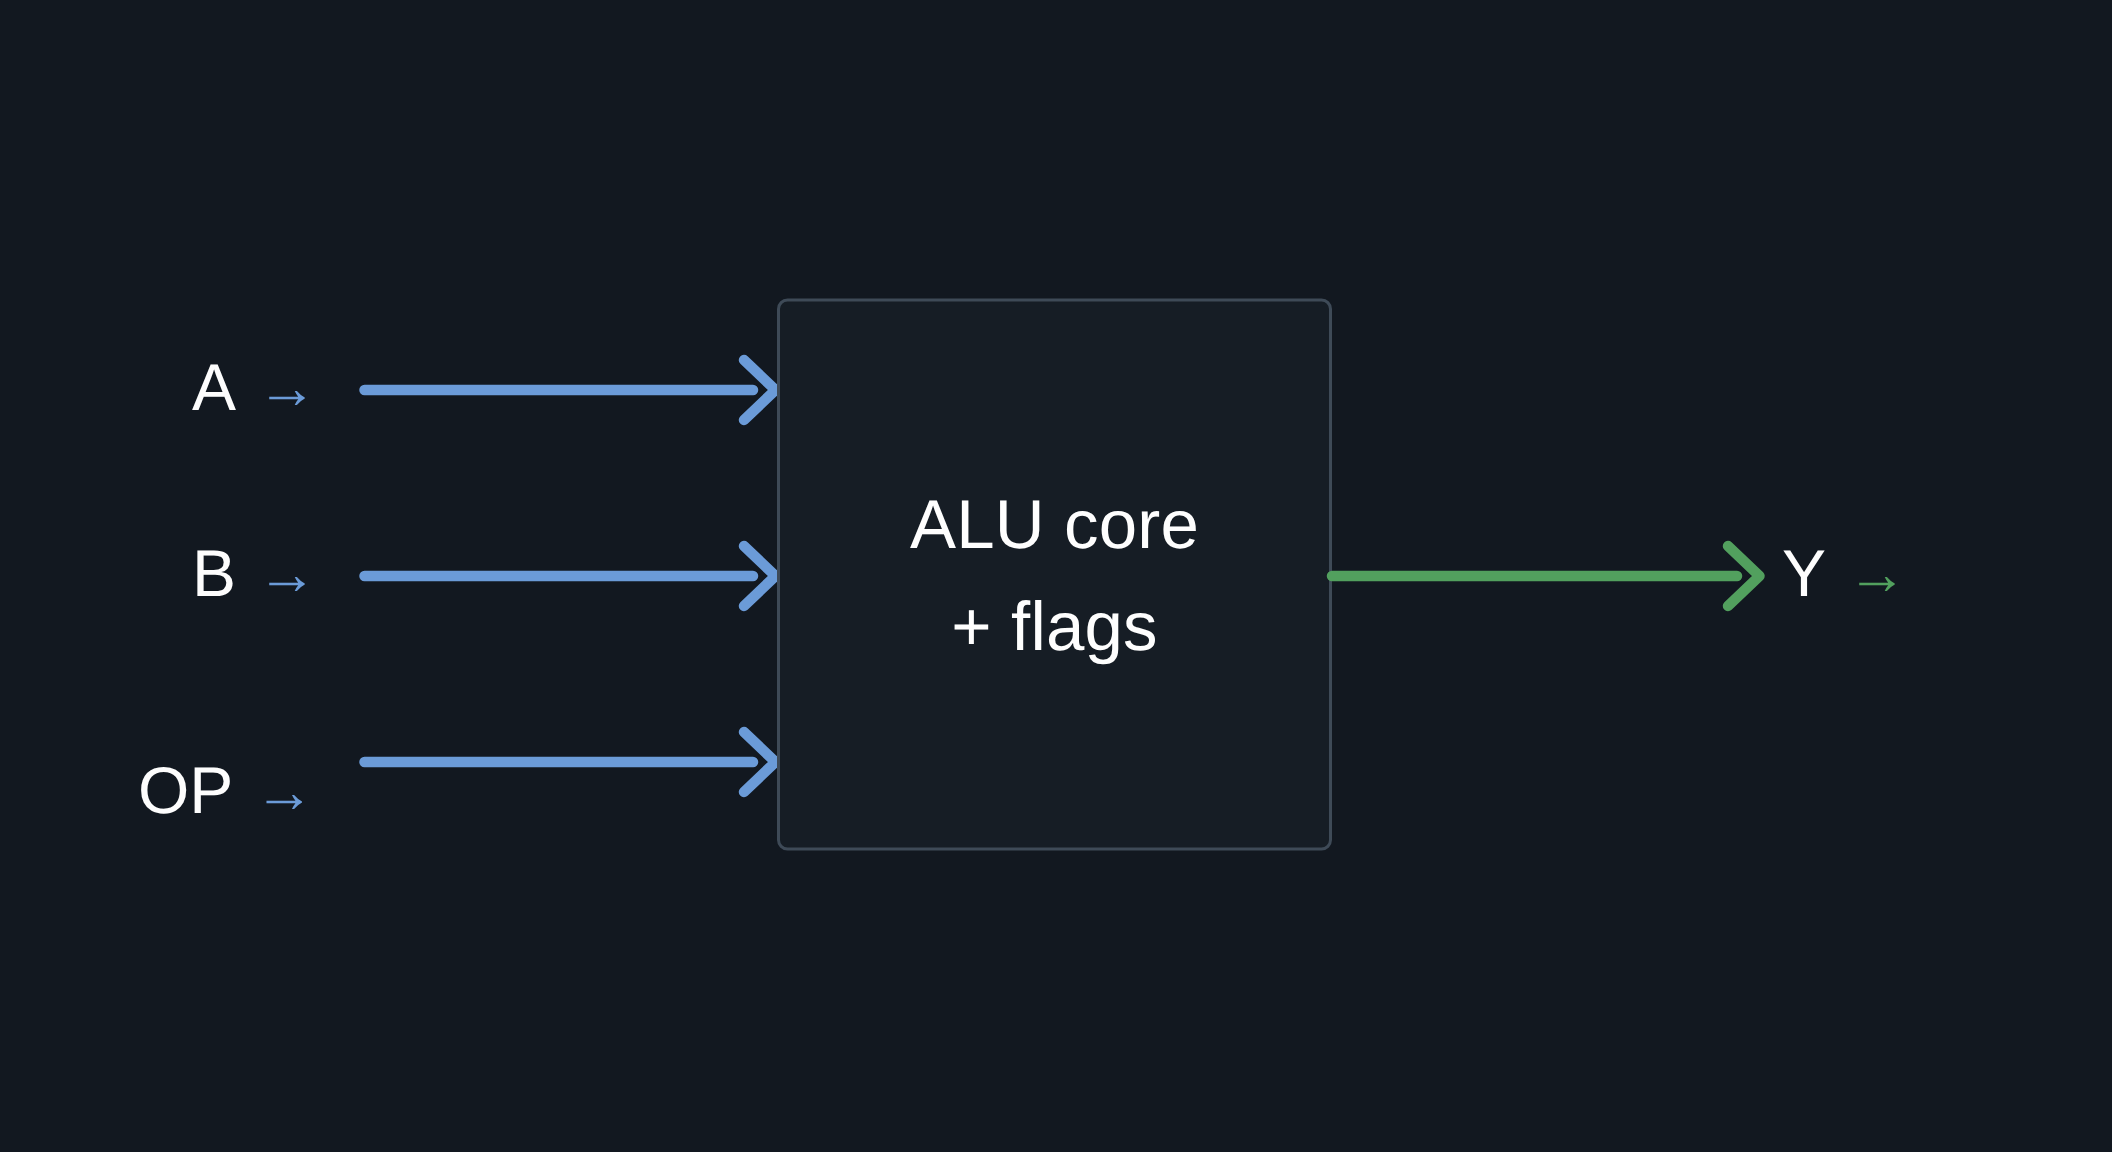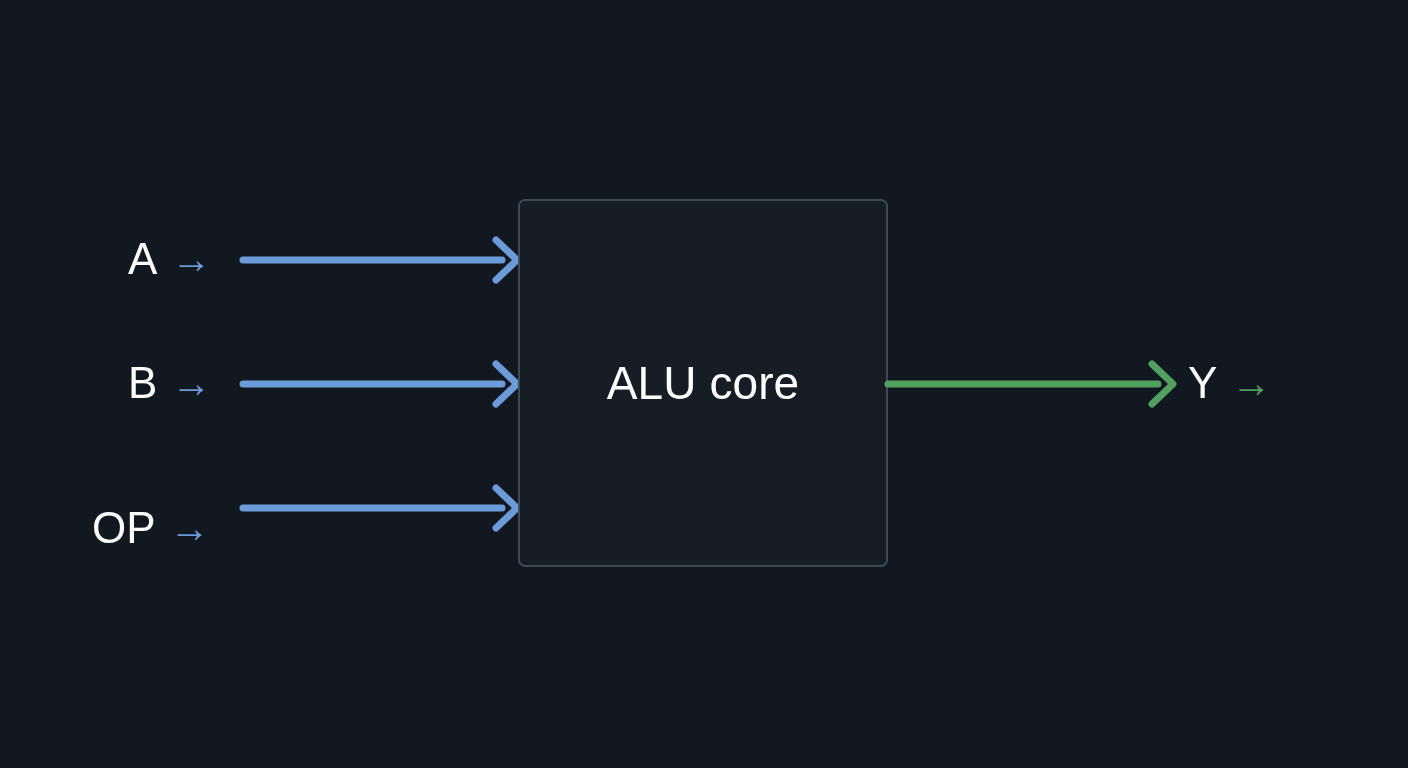--- a/index.html
+++ b/index.html
@@ -110,20 +110,21 @@
     <span class="port-label">OP</span>
     <span class="glyph-arrow blue">→</span>
   </div>
   <svg class="wire wire-op" width="285" height="52" viewBox="0 0 285 52">
     <line x1="5" y1="26" x2="264" y2="26" stroke="#6b9bd8" stroke-width="7" stroke-linecap="round"></line>
     <polyline points="258,6 279,26 258,46" fill="none" stroke="#6b9bd8" stroke-width="7" stroke-linecap="round" stroke-linejoin="round"></polyline>
   </svg>
 
   <div class="block">
     <div class="block-line">ALU core</div>
+    <div class="block-line">+ flags</div>
   </div>
 
   <svg class="wire wire-y" width="295" height="52" viewBox="0 0 295 52">
     <line x1="2" y1="26" x2="272" y2="26" stroke="#52a05e" stroke-width="7" stroke-linecap="round"></line>
     <polyline points="266,6 287,26 266,46" fill="none" stroke="#52a05e" stroke-width="7" stroke-linecap="round" stroke-linejoin="round"></polyline>
   </svg>
   <div class="signal-row row-y">
     <span class="port-label">Y</span>
     <span class="glyph-arrow green">→</span>
   </div>

